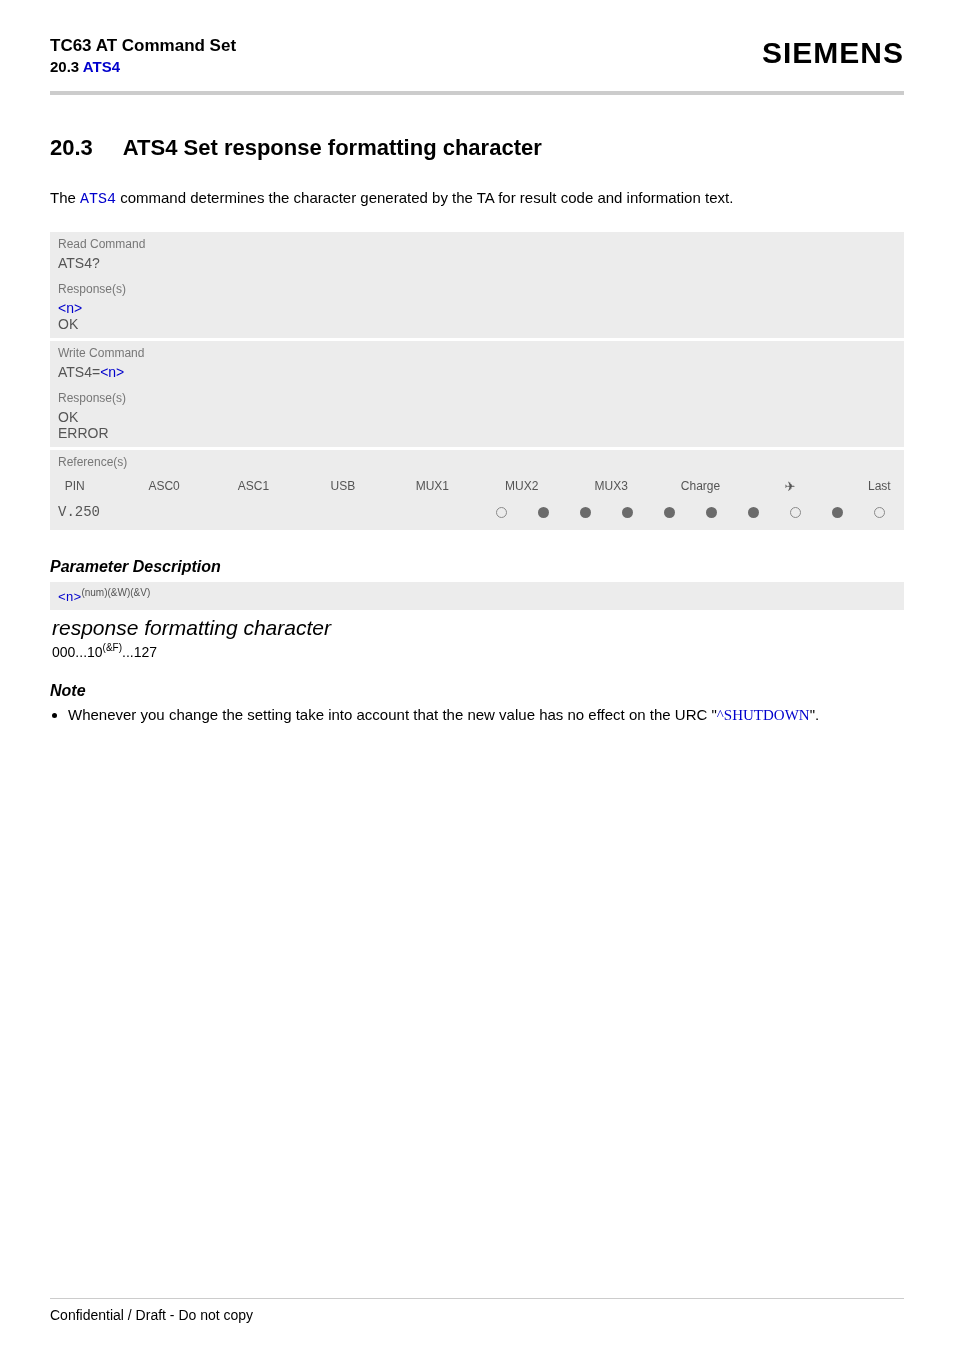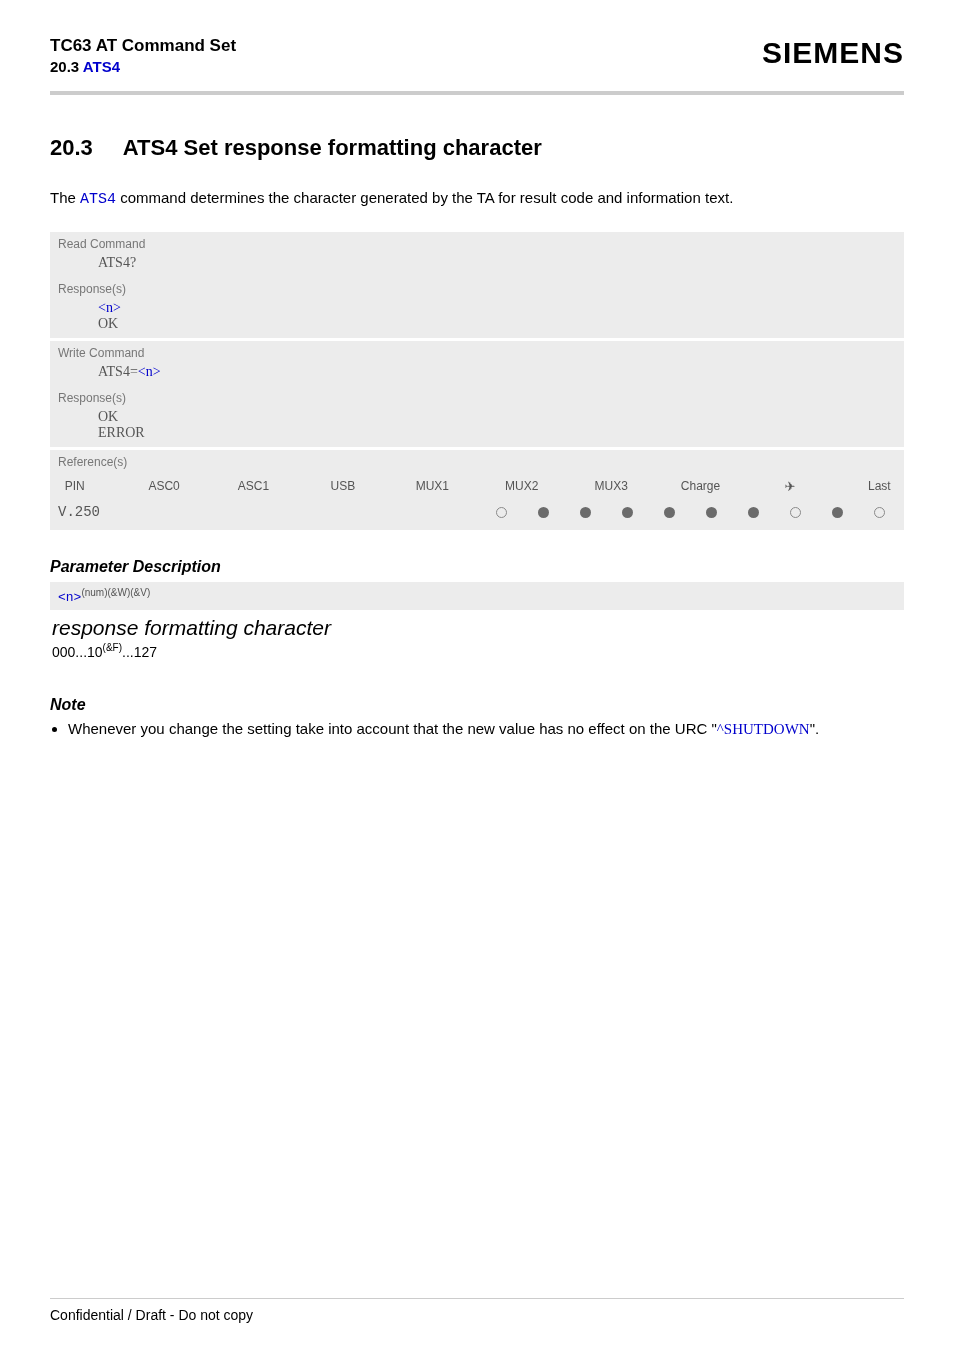--- a/index.html
+++ b/index.html
@@ -71,25 +71,24 @@
     font-weight: bold;
     font-size: 16px;
     margin: 18px 0 6px 0;
   }
   .syntax-cell-label {
     color: #777;
     font-size: 12px;
     padding: 5px 8px 2px 8px;
   }
   .syntax-cell-code {
-    font-family: Liberation Serif, serif;
+    font-family: Liberation Sans, sans-serif;
     font-size: 14px;
     padding: 2px 8px 6px 8px;
     color: #555;
-    margin-left: 40px;
   }
   .syntax-cell-code .blue {
     color: #0000cc;
   }
   .syntax-group {
     background: #ececec;
     margin-bottom: 3px;
   }
   .ref-row {
     display: flex;
@@ -302,21 +301,21 @@
 
   <div class="subhead" style="margin-top:28px">Parameter Description</div>
   <div class="param-box">
     <span class="mono">&lt;n&gt;</span><sup>(num)(&amp;W)(&amp;V)</sup>
   </div>
   <div class="param-desc">response formatting character</div>
   <div class="param-range">
     <span>000...10</span><sup>(&amp;F)</sup><span>...127</span>
   </div>
 
-  <div class="subhead" style="margin-top:36px">Note</div>
+  <div class="subhead" style="margin-top:22px">Note</div>
   <ul class="note-list">
     <li>
       <span>Whenever you change the setting take into account that the new value has no effect on the URC "</span><span class="mono-link">^SHUTDOWN</span><span>".</span>
     </li>
   </ul>
 
   <div class="footer">
     <hr class="hr-bottom">
     <div class="footer-sub">Confidential / Draft - Do not copy</div>
   </div>

